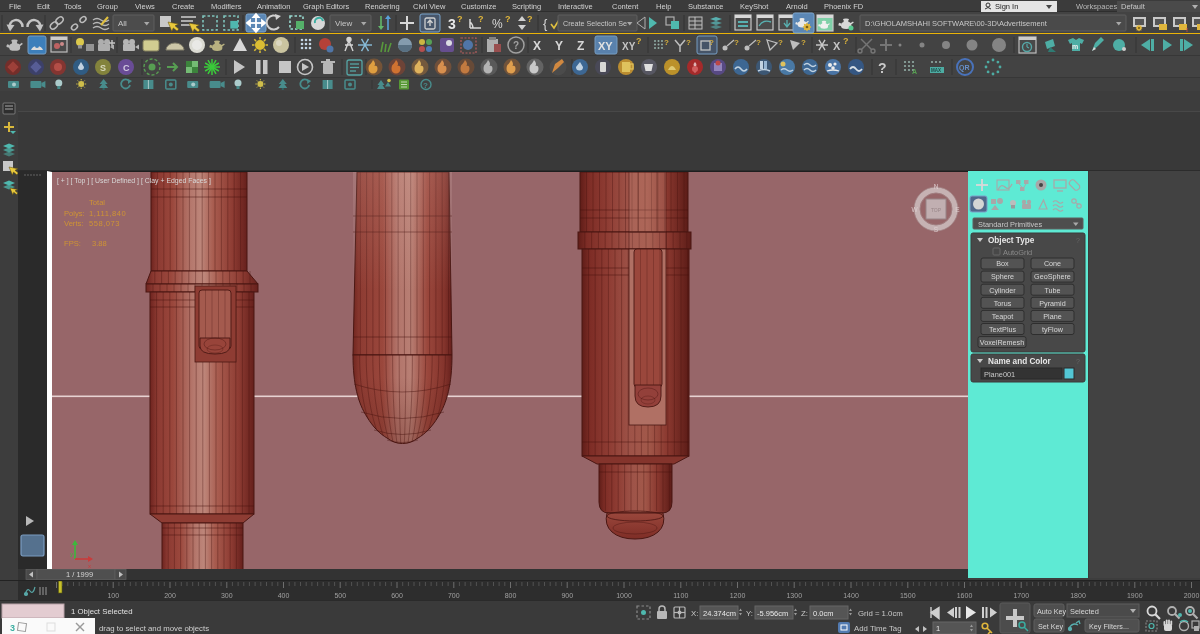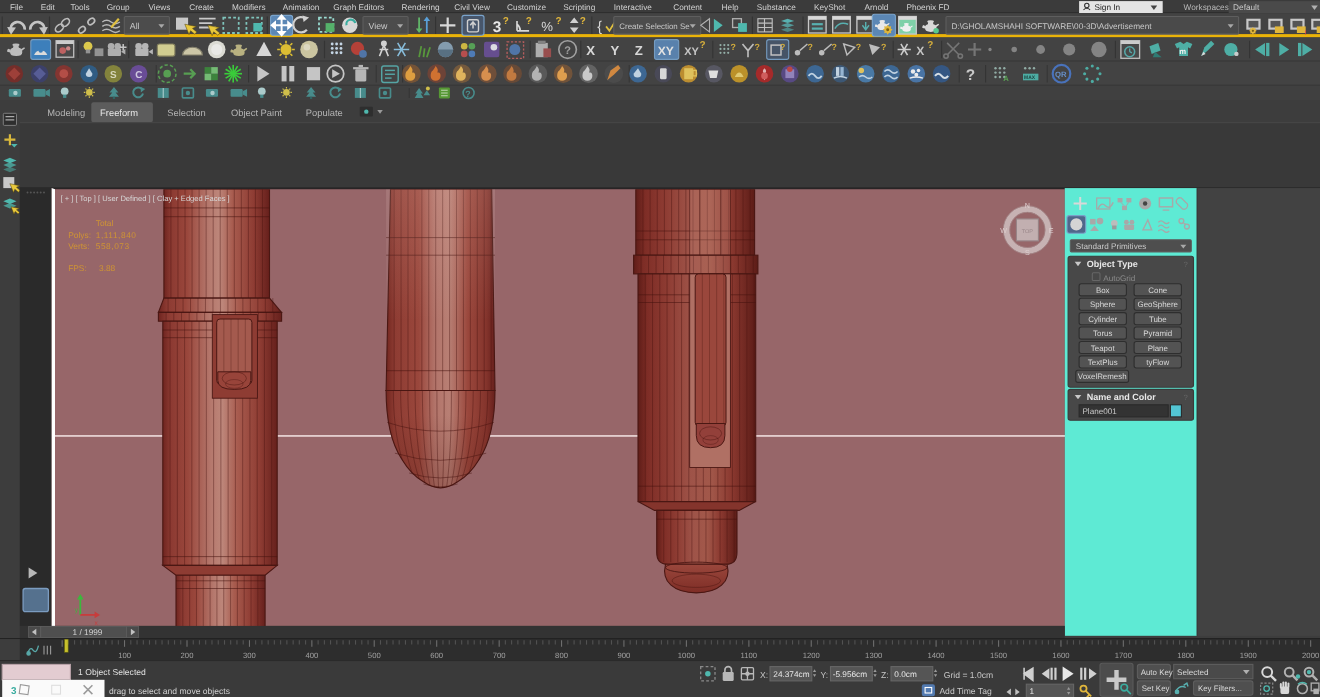--- a/index.html
+++ b/index.html
@@ -32,21 +32,21 @@
 <circle cx="988" cy="5" r="2" fill="none" stroke="#333" stroke-width="1"></circle>
         <path d="M985,9 q3,-3 6,0" fill="none" stroke="#333" stroke-width="1"></path>
 <text x="995" y="9" font-family="Liberation Sans, sans-serif" font-size="7.5" fill="#222" text-anchor="start">Sign In</text>
 <path d="M1046,5 l6,0 l-3,4 z" fill="#444"></path>
 <text x="1076" y="9" font-family="Liberation Sans, sans-serif" font-size="7.5" fill="#b8b8b8" text-anchor="start">Workspaces:</text>
 <rect x="1117" y="1" width="83" height="11" fill="#4a4a4a"></rect>
 <text x="1121" y="9" font-family="Liberation Sans, sans-serif" font-size="7.5" fill="#c8c8c8" text-anchor="start">Default</text>
 <path d="M1192,5 l6,0 l-3,4 z" fill="#b0b0b0"></path>
 </svg>
     </div>
-<div class="abs" style="left:0;top:12px;width:1200px;height:22px;background:#434343;border-bottom:3px solid #eab308">
+<div class="abs" style="left:0;top:12px;width:1200px;height:22px;background:#434343;border-bottom:1px solid #eab308">
 <svg width="1200" height="22" style="position:absolute">
 <line x1="2" y1="3" x2="2" y2="19" stroke="#333333" stroke-width="1"></line>
 <g transform="translate(16,11) scale(1,1)">
           <path d="M -6,6 A 6.5 6.5 0 1 1 6.5,4" fill="none" stroke="#c4c4c4" stroke-width="2.4"></path>
           <path d="M -9.5,1.5 L -6,8.5 L -1.5,2 Z" fill="#c4c4c4"></path>
         </g>
 <g transform="translate(34,11) scale(-1,1)">
           <path d="M -6,6 A 6.5 6.5 0 1 1 6.5,4" fill="none" stroke="#c4c4c4" stroke-width="2.4"></path>
           <path d="M -9.5,1.5 L -6,8.5 L -1.5,2 Z" fill="#c4c4c4"></path>
         </g>
@@ -589,33 +589,20 @@
 <rect x="399" y="1.5" width="10" height="10" rx="1" fill="#5aa832"></rect>
         <g stroke="#d8f0c8" stroke-width="1">
           <line x1="401" y1="4" x2="407" y2="4"></line>
           <line x1="401" y1="6.5" x2="407" y2="6.5"></line>
           <line x1="401" y1="9" x2="407" y2="9"></line>
         </g>
 <circle cx="426" cy="6.5" r="5" fill="none" stroke="#4a9a9a" stroke-width="1.4"></circle>
         <text x="423" y="10" font-family="Liberation Sans, sans-serif" font-size="8" font-weight="bold" fill="#4a9a9a" text-anchor="start">?</text>
 </svg>
     </div>
-<div class="abs" style="left:0;top:91px;width:1200px;height:20px;background:#3d3d3d">
-<svg width="1200" height="20" style="position:absolute">
-<rect x="83" y="2" width="56" height="18" rx="2" fill="#5c5c5c"></rect>
-<text x="43" y="14" font-family="Liberation Sans, sans-serif" font-size="8.5" fill="#b4b4b4" text-anchor="start">Modeling</text>
-<text x="91" y="14" font-family="Liberation Sans, sans-serif" font-size="8.5" fill="#e8e8e8" text-anchor="start">Freeform</text>
-<text x="152" y="14" font-family="Liberation Sans, sans-serif" font-size="8.5" fill="#b4b4b4" text-anchor="start">Selection</text>
-<text x="210" y="14" font-family="Liberation Sans, sans-serif" font-size="8.5" fill="#b4b4b4" text-anchor="start">Object Paint</text>
-<text x="278" y="14" font-family="Liberation Sans, sans-serif" font-size="8.5" fill="#b4b4b4" text-anchor="start">Populate</text>
-<rect x="327" y="6" width="12" height="9" rx="1" fill="#2e2e2e"></rect>
-        <circle cx="333" cy="10.5" r="2" fill="#4fb8ae"></circle>
-        <path d="M343,9 l5,0 l-2.5,3.5 z" fill="#9a9a9a"></path>
-</svg>
-    </div>
 <div class="abs" style="left:18px;top:111px;width:1182px;height:60px;background:#393939;border-top:1px solid #484848;border-bottom:1px solid #2c2c2c"></div>
 <div class="abs" style="left:0;top:91px;width:18px;height:509px;background:#3d3d3d">
 <svg width="18" height="509" style="position:absolute">
 <g>
           <rect x="3" y="12" width="12" height="11" rx="1" fill="#2e2e2e" stroke="#888" stroke-width="0.8"></rect>
           <line x1="5" y1="15" x2="13" y2="15" stroke="#aaa" stroke-width="1"></line>
           <line x1="5" y1="18" x2="13" y2="18" stroke="#aaa" stroke-width="1"></line>
         </g>
 <g>
           <path d="M4,36 l10,0 m-5,-5 l0,10" stroke="#d8b83c" stroke-width="2"></path>
@@ -642,21 +629,21 @@
           <circle cx="10" cy="4" r="0.9"></circle>
           <circle cx="13" cy="4" r="0.9"></circle>
           <circle cx="16" cy="4" r="0.9"></circle>
           <circle cx="19" cy="4" r="0.9"></circle>
           <circle cx="22" cy="4" r="0.9"></circle>
         </g>
 <path d="M8,345 l8,5 l-8,5 z" fill="#b8b8b8"></path>
 <rect x="3" y="364" width="23" height="21" rx="2" fill="#55718e" stroke="#7b9cc0" stroke-width="1.2"></rect>
 </svg>
     </div>
-<div class="abs" style="left:47px;top:171px;width:921px;height:398px;background:#976669;border-left:3px solid #ffffff;border-top:1px solid #1e1e1e">
+<div class="abs" style="left:47px;top:171px;width:921px;height:398px;background:#976669;border-left:5px solid #ffffff;border-top:1px solid #1e1e1e">
 <svg width="921" height="398" style="position:absolute" viewBox="0 0 921 398">
 <defs>
 <linearGradient id="p1" x1="0" y1="0" x2="1" y2="0">
             <stop offset="0" stop-color="#6e241f"></stop>
             <stop offset="0.07" stop-color="#8c3a32"></stop>
             <stop offset="0.22" stop-color="#9a473c"></stop>
             <stop offset="0.42" stop-color="#b5786d"></stop>
             <stop offset="0.52" stop-color="#bd867a"></stop>
             <stop offset="0.65" stop-color="#a85c4f"></stop>
             <stop offset="0.85" stop-color="#8e3c33"></stop>

